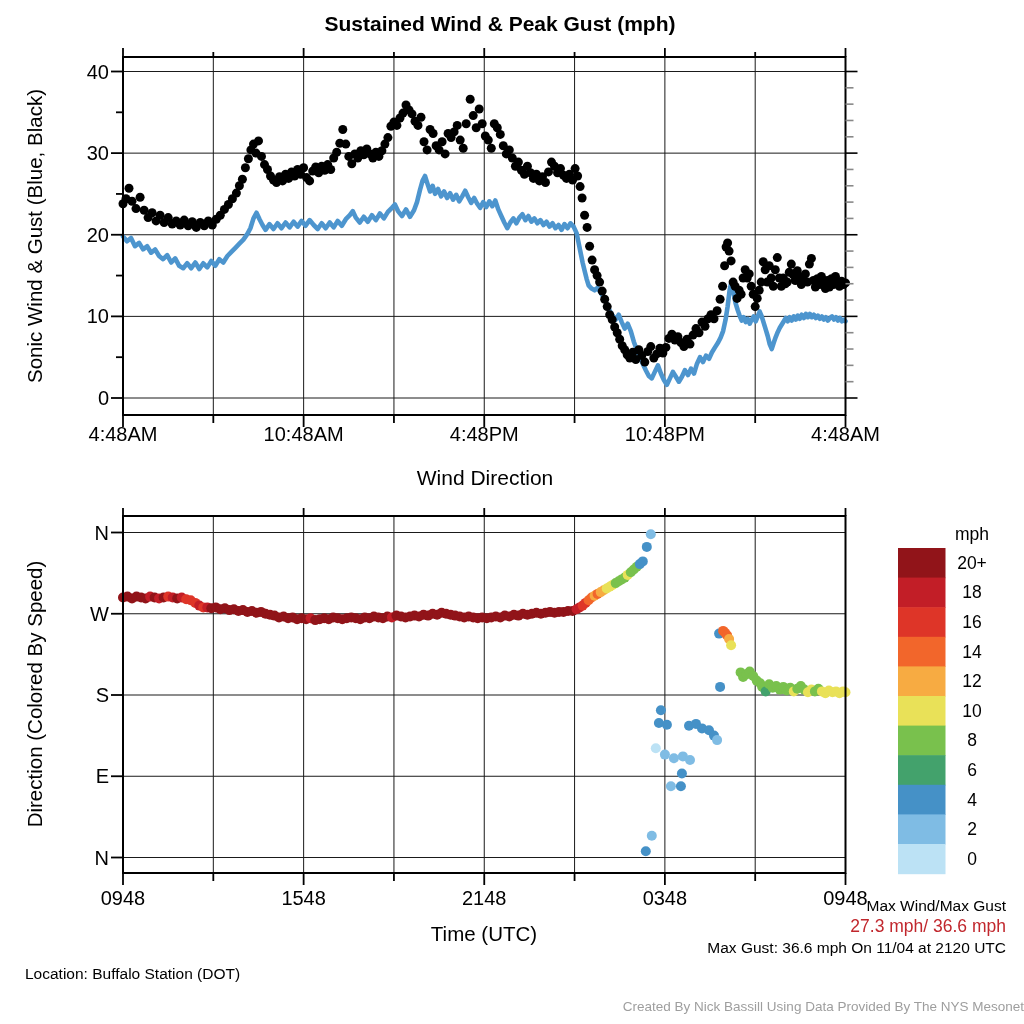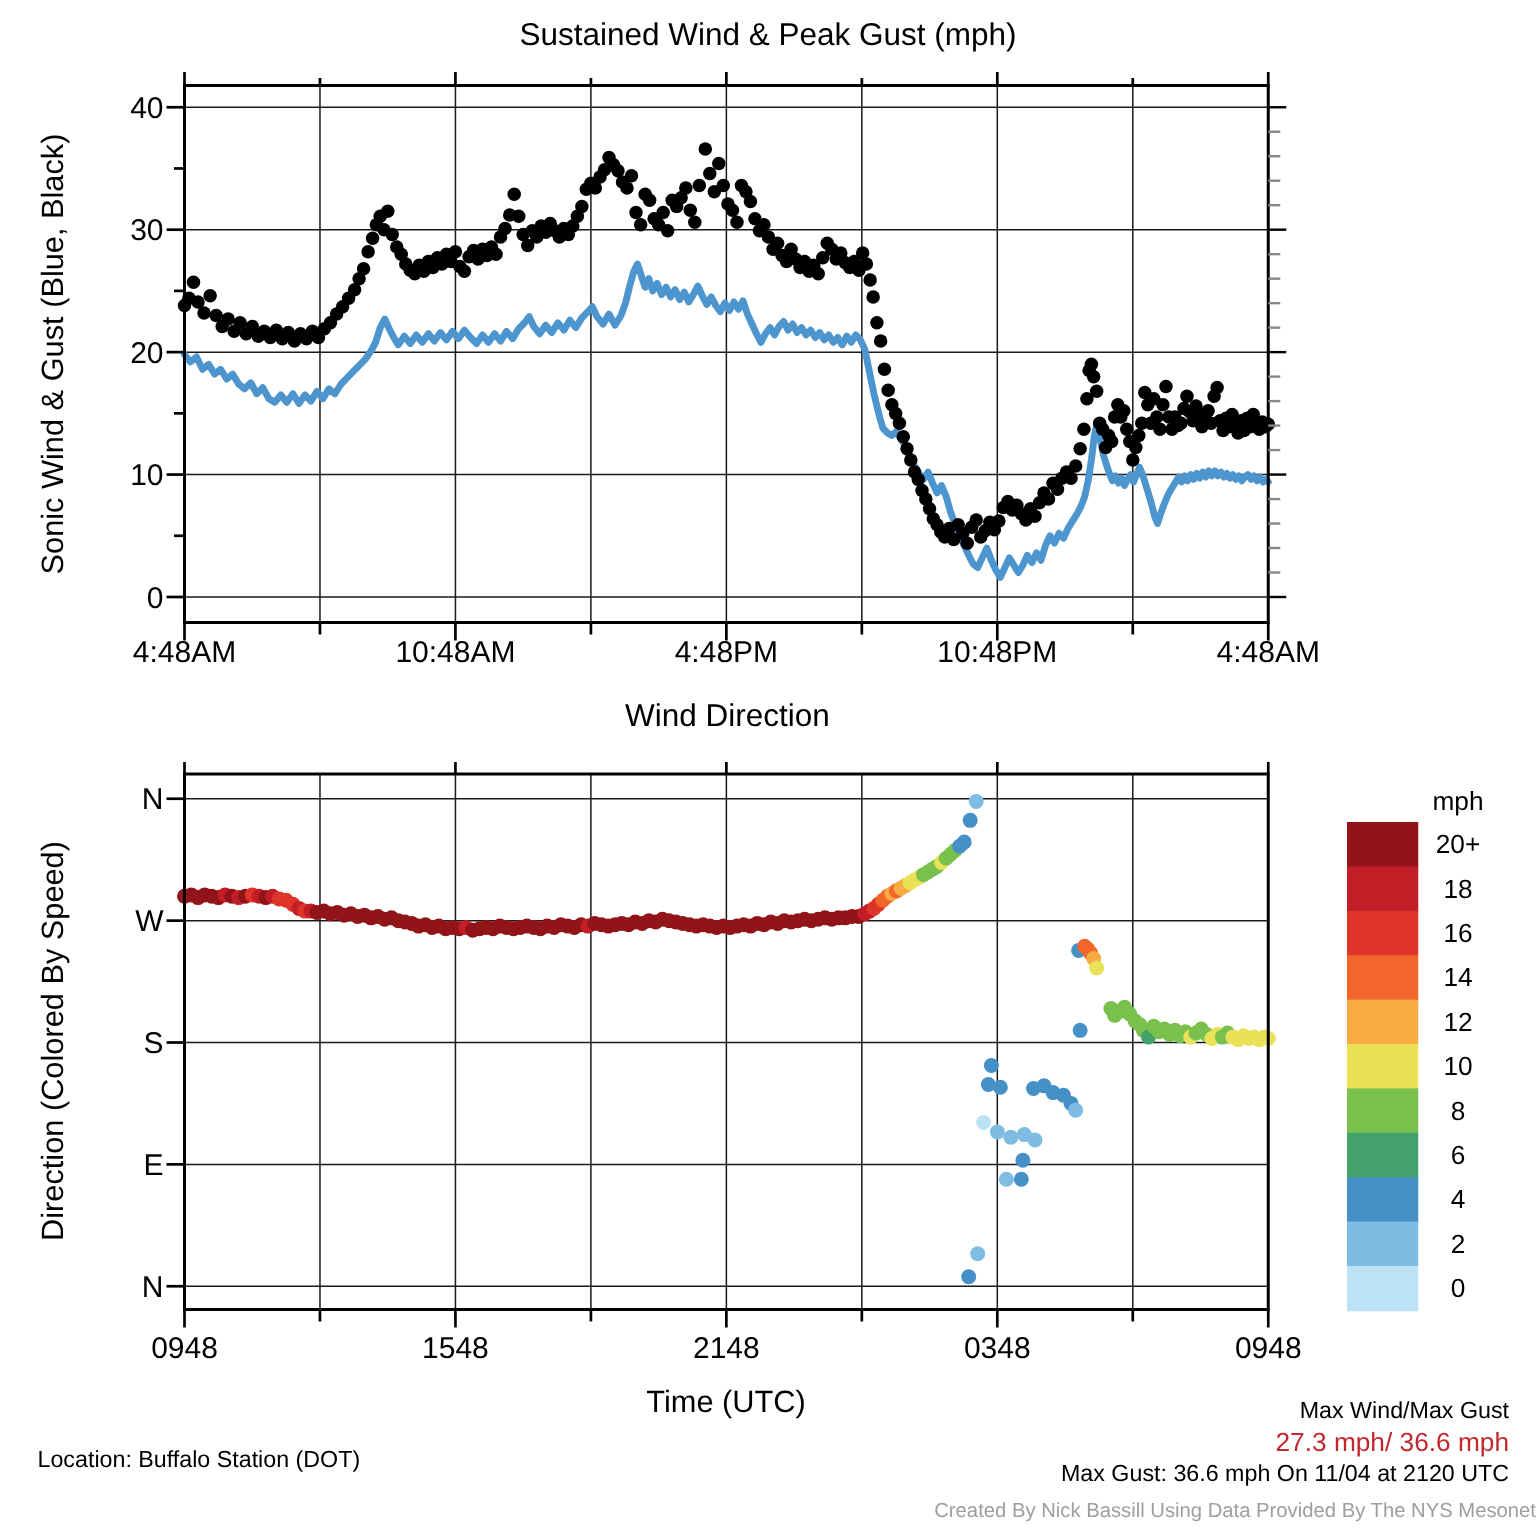--- a/index.html
+++ b/index.html
@@ -1,23 +1,23 @@
 <!DOCTYPE html>
 <html><head>
 <meta charset="utf-8">
 <style>
   html,body{margin:0;padding:0;background:#fff;}
   .page{position:relative;width:1024px;height:1024px;background:#fff;overflow:hidden;
         font-family:"Liberation Sans", sans-serif;color:#000;}
   .page svg{position:absolute;left:0;top:0;}
   .chart-title{position:absolute;text-align:center;font-size:21px;color:#000;}
-  #title-top{left:12px;top:12px;width:1000px;}
+  #title-top{left:0;top:12px;width:1000px;font-weight:bold;}
   #title-bottom{left:0;top:466px;width:970px;}
   .footer-left{position:absolute;left:25px;top:925px;font-size:15.5px;line-height:19.4px;white-space:pre;}
-  .footer-right{position:absolute;right:18px;top:930px;text-align:right;font-size:15.5px;line-height:21px;}
+  .footer-right{position:absolute;right:18px;top:895px;text-align:right;font-size:15.5px;line-height:21px;}
   .footer-right .maxvals{color:#C1272D;font-weight:normal;font-size:17.5px;}
   .credit{position:absolute;left:0;top:999px;width:1024px;text-align:right;
           font-size:13.5px;color:#9E9E9E;}
 </style>
 </head>
 <body>
 
 <div class="page">
   <svg id="plot" width="1024" height="1024" viewBox="0 0 1024 1024">
       <g>

